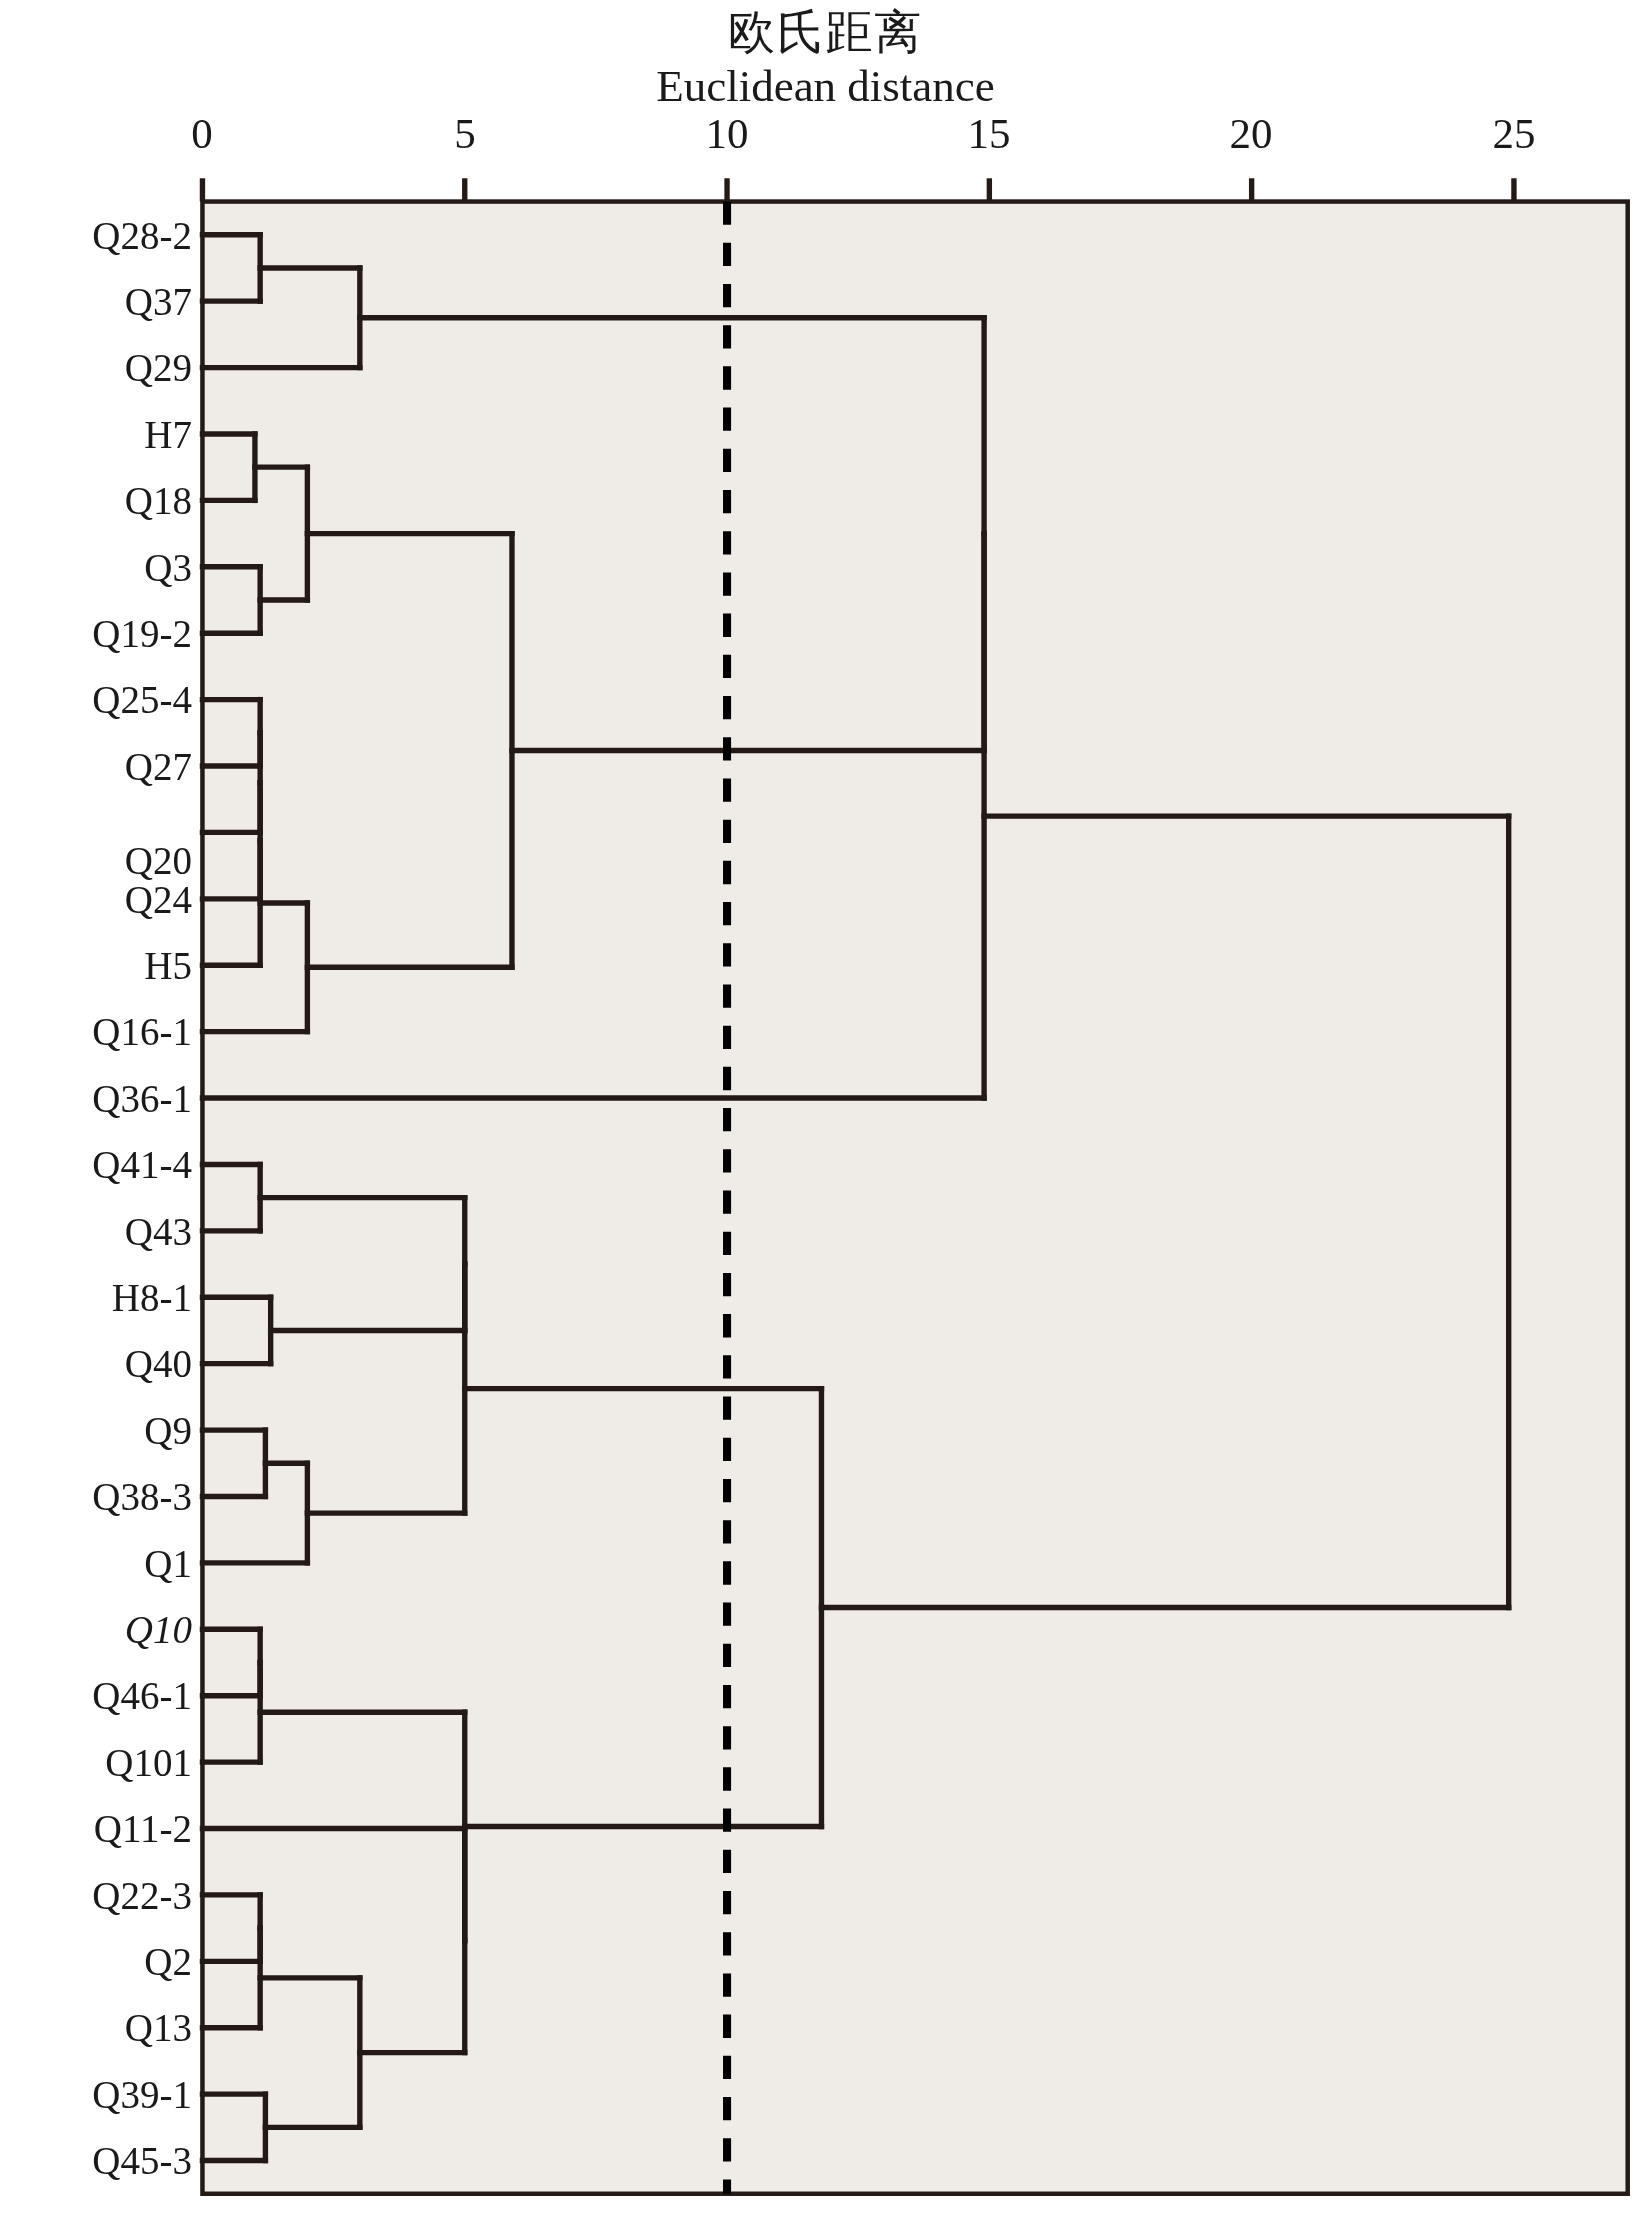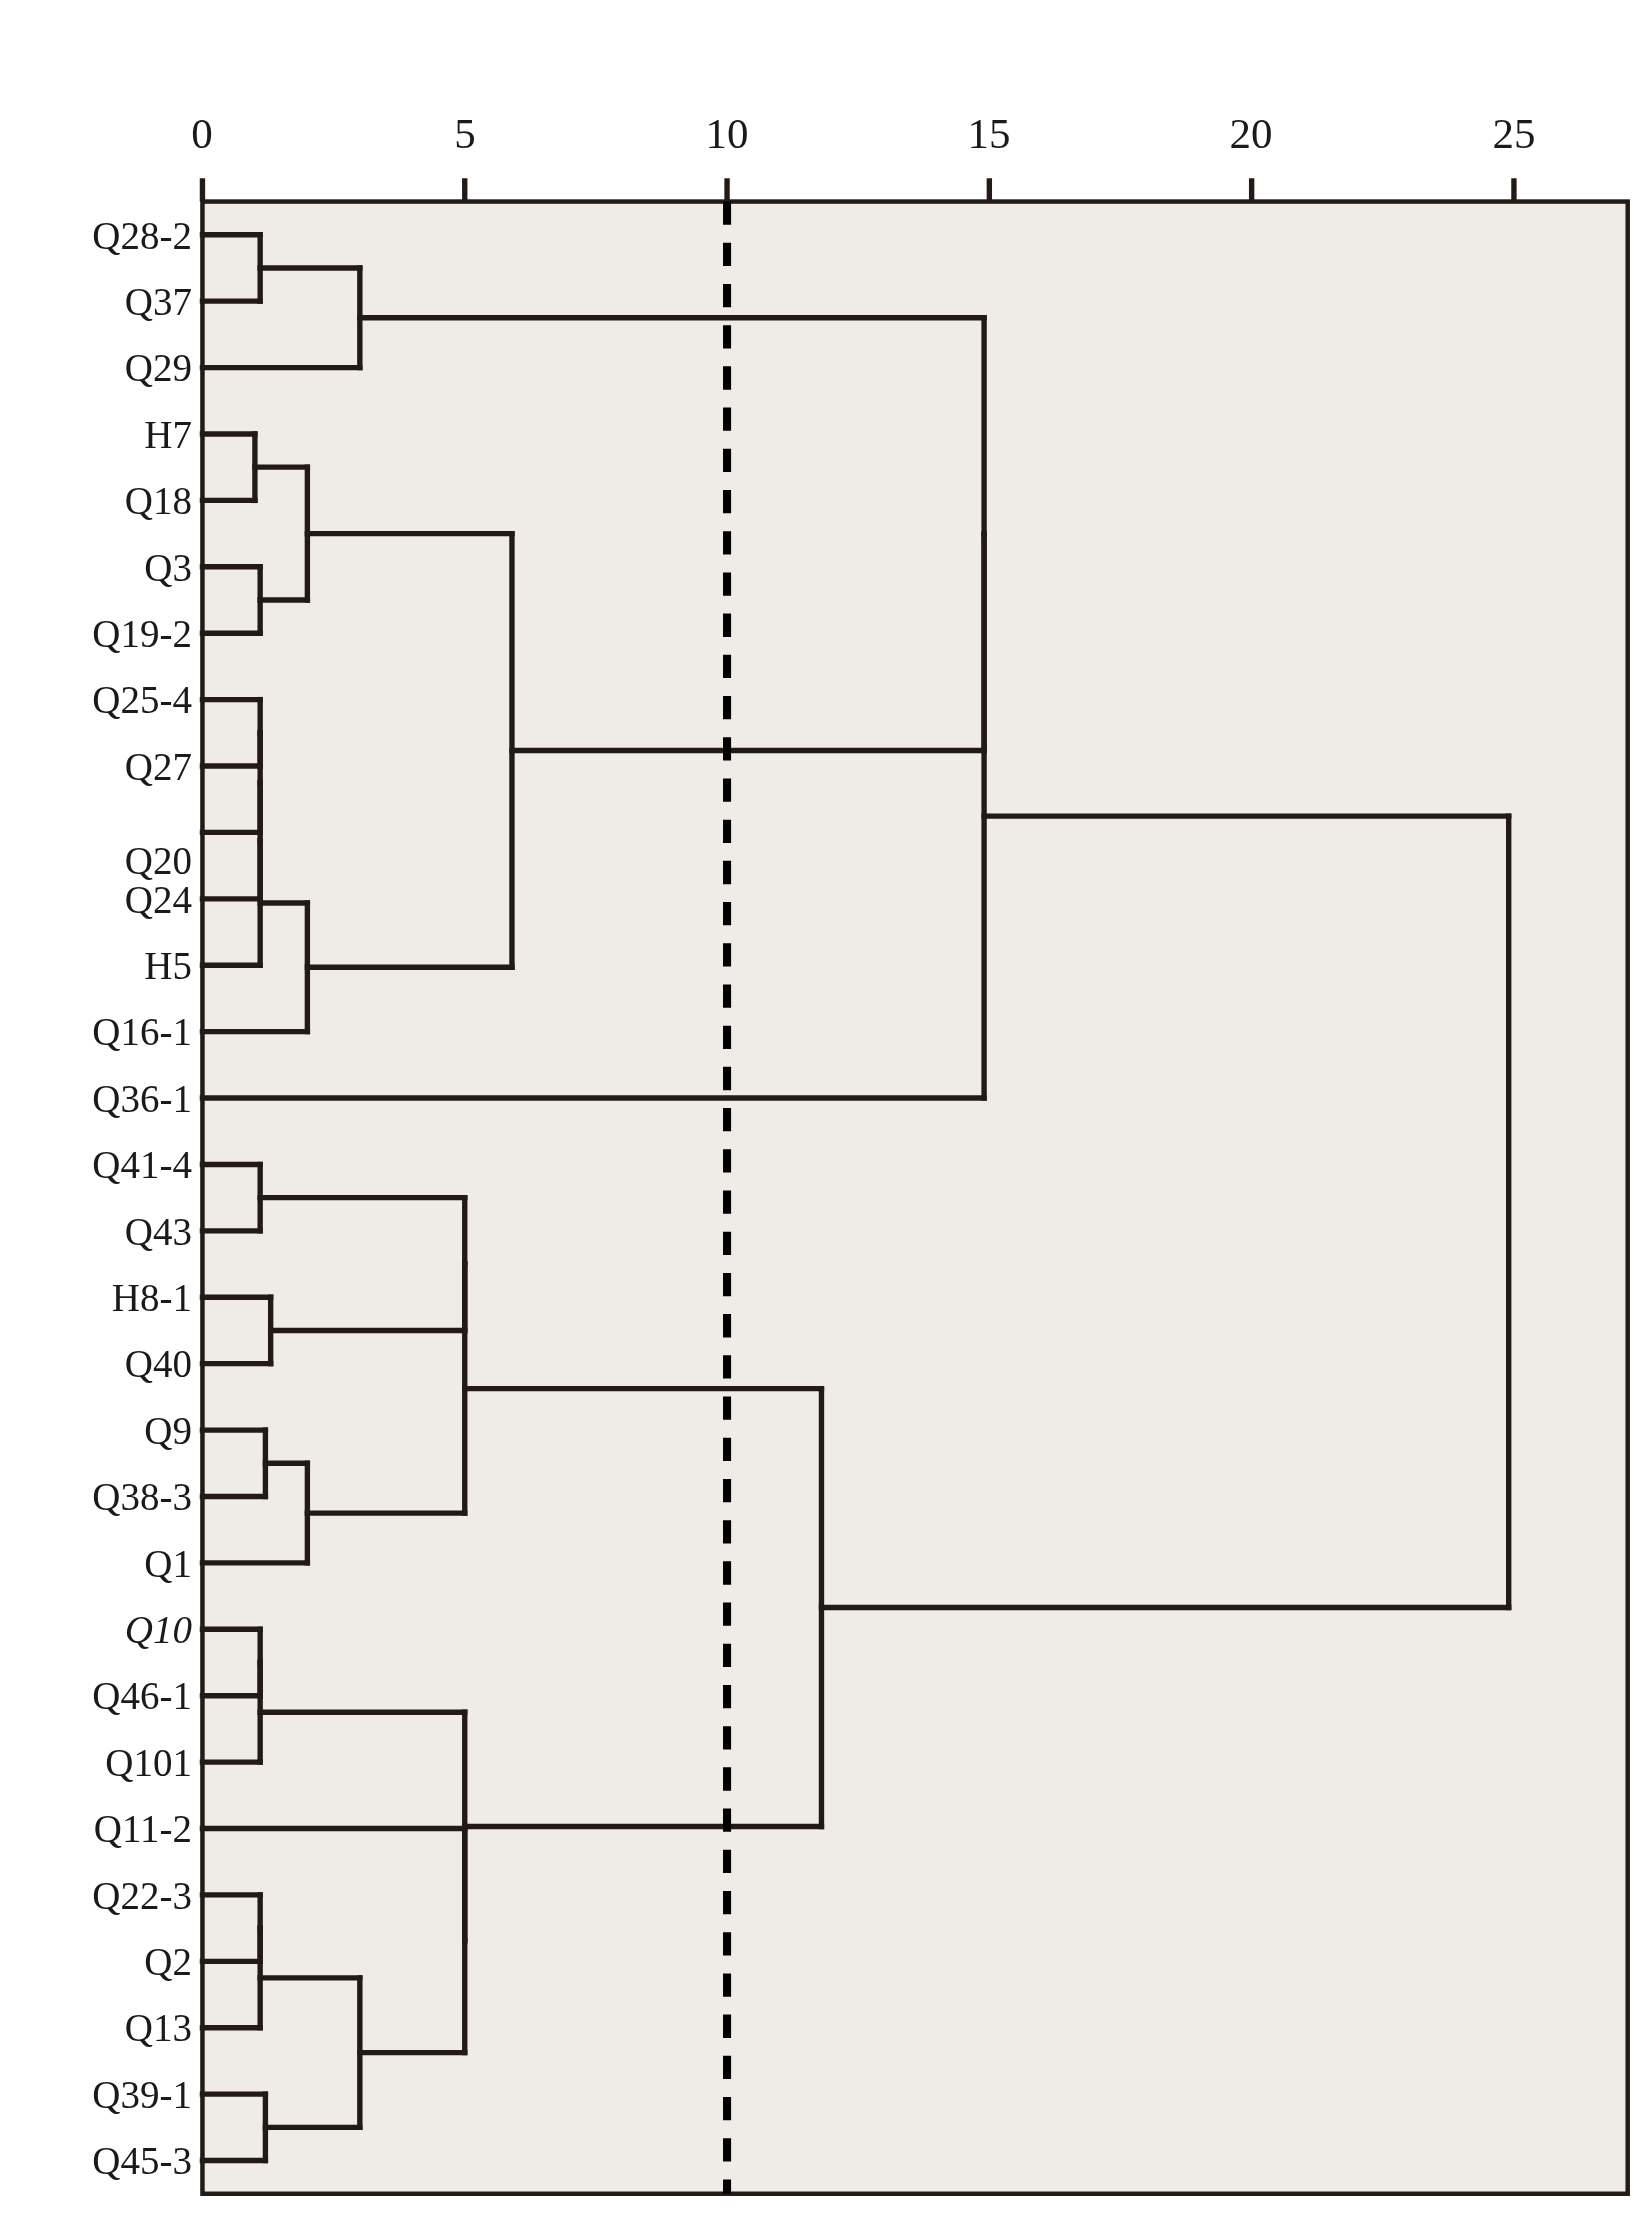--- a/index.html
+++ b/index.html
@@ -21,20 +21,22 @@
   .leaf-label{position:absolute;font-size:39px;white-space:nowrap;
               transform:translateY(-50%);text-align:right;}
   .roman{position:absolute;font-size:43px;white-space:nowrap;
          transform:translateY(-50%);}
 </style>
 </head>
 <body>
 
 <div id="root">
 
+  <div class="title-cn">欧氏距离</div>
+  <div class="title-en">Euclidean distance</div>
 
   <div id="tick-labels">
       <div class="axis-label" style="left: 202px;">0</div>
       <div class="axis-label" style="left: 465px;">5</div>
       <div class="axis-label" style="left: 727px;">10</div>
       <div class="axis-label" style="left: 989px;">15</div>
       <div class="axis-label" style="left: 1251px;">20</div>
       <div class="axis-label" style="left: 1514px;">25</div>
     </div>
   <div id="leaf-labels">

